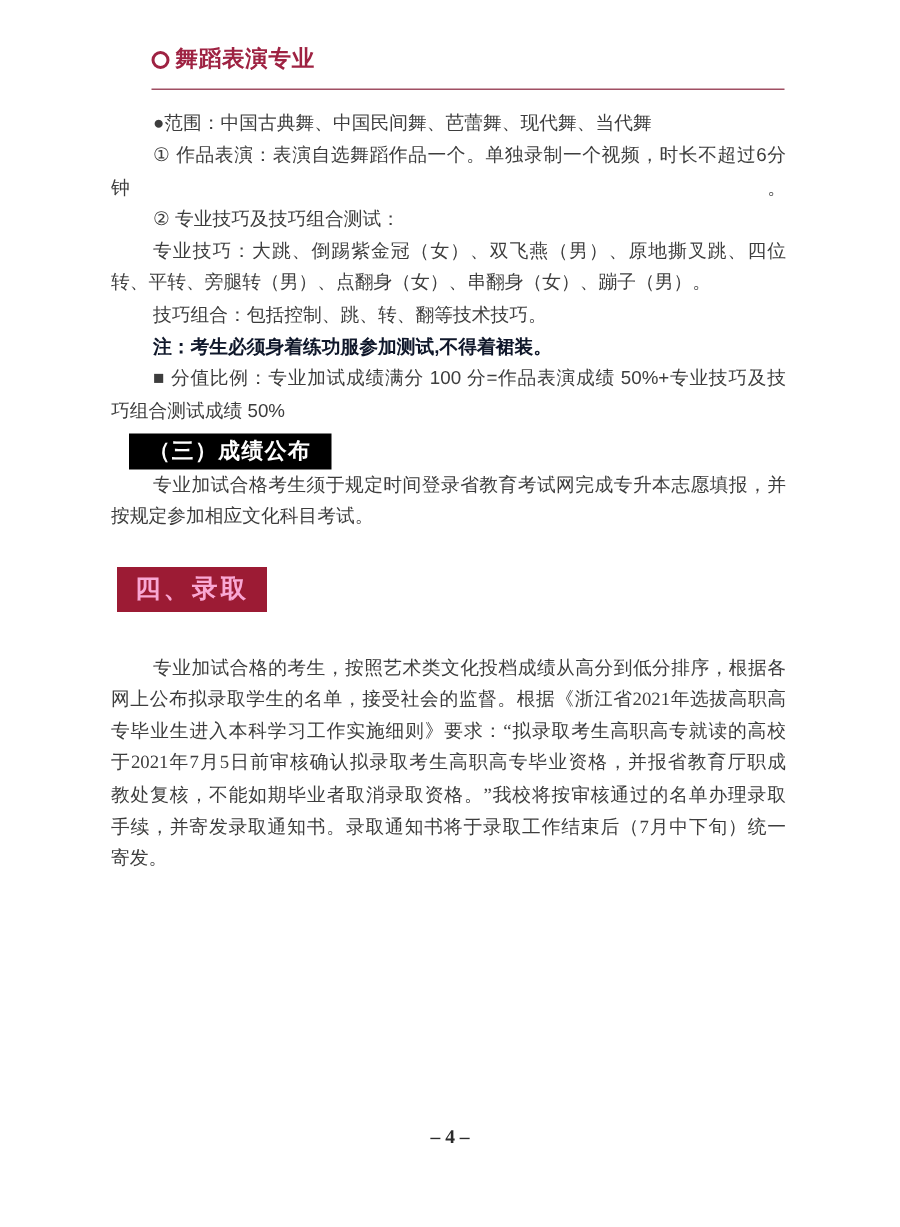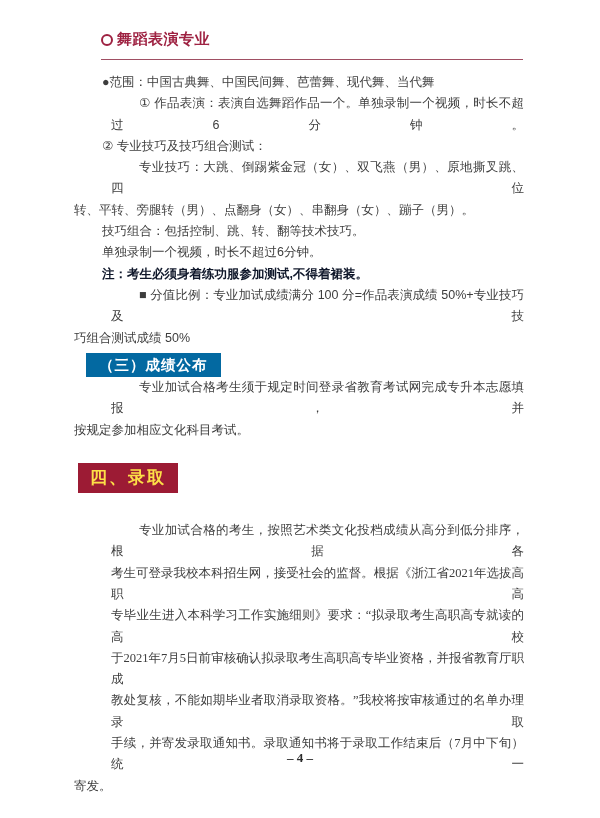--- a/index.html
+++ b/index.html
@@ -22,32 +22,32 @@
   .header-rule{
     position:absolute;left:101px;top:59px;width:422px;height:1px;
     background:#a04f63;
   }
   .content{
     position:absolute;left:74px;top:72px;width:450px;
     font-size:12.5px;line-height:21.3px;
   }
   .ln{min-height:21.3px;}
   .indent{text-indent:28px;}
-  .jf{text-align:justify;text-align-last:justify;margin-left:37px;}
+  .jf{text-align:justify;text-align-last:justify;}
   .bold{font-weight:bold;color:#0f172a;}
   .badge-small{
     display:inline-block;margin-left:12px;margin-top:4px;
-    background:#0369a1;color:#ffffff;
+    background:#000000;color:#ffffff;
     font-size:14.5px;font-weight:bold;letter-spacing:1px;
     line-height:18px;padding:3px 13px;
   }
   .para1{margin-top:20px;}
   .badge-large{
     display:inline-block;margin-left:4px;margin-top:22px;
-    background:#9c1b34;color:#fde047;
+    background:#9c1b34;color:#f9a8d4;
     font-family:"Liberation Serif","DejaVu Serif",serif;
     font-size:17px;font-weight:bold;letter-spacing:2px;
     line-height:22px;padding:4px 12px;
   }
   .para3{margin-top:27px;font-family:Liberation Serif, serif;}
   .page-footer{
     position:absolute;left:0;top:750px;width:600px;text-align:center;
     font-family:"Liberation Serif","DejaVu Serif",serif;
     font-size:13px;font-weight:bold;color:#2b2b2b;
   }
@@ -63,21 +63,20 @@
 
 <div class="content">
 
   <div>
     <div class="ln indent">●范围：中国古典舞、中国民间舞、芭蕾舞、现代舞、当代舞</div>
     <div class="ln indent jf">① 作品表演：表演自选舞蹈作品一个。单独录制一个视频，时长不超过6分钟。</div>
     <div class="ln indent">② 专业技巧及技巧组合测试：</div>
     <div class="ln indent jf">专业技巧：大跳、倒踢紫金冠（女）、双飞燕（男）、原地撕叉跳、四位</div>
     <div class="ln">转、平转、旁腿转（男）、点翻身（女）、串翻身（女）、蹦子（男）。</div>
     <div class="ln indent">技巧组合：包括控制、跳、转、翻等技术技巧。</div>
-    <div class="ln indent">单独录制一个视频，时长不超过6分钟。</div>
     <div class="ln indent bold">注：考生必须身着练功服参加测试,不得着裙装。</div>
     <div class="ln indent jf">■ 分值比例：专业加试成绩满分 100 分=作品表演成绩 50%+专业技巧及技</div>
     <div class="ln">巧组合测试成绩 50%</div>
   </div>
 
   <div>
     <span class="badge-small">（三）成绩公布</span>
   </div>
 
 
@@ -85,21 +84,21 @@
     <div class="ln indent jf">专业加试合格考生须于规定时间登录省教育考试网完成专升本志愿填报，并</div>
     <div class="ln">按规定参加相应文化科目考试。</div>
   </div>
 
   <div>
     <span class="badge-large">四、录取</span>
   </div>
 
   <div class="para3">
     <div class="ln indent jf">专业加试合格的考生，按照艺术类文化投档成绩从高分到低分排序，根据各</div>
-    <div class="ln jf">考生可登录我校本科招生网，接受社会的监督。根据《浙江省2021年选拔高职高</div>
+    <div class="ln jf">网上公布拟录取学生的名单，接受社会的监督。根据《浙江省2021年选拔高职高</div>
     <div class="ln jf">专毕业生进入本科学习工作实施细则》要求：“拟录取考生高职高专就读的高校</div>
     <div class="ln jf">于2021年7月5日前审核确认拟录取考生高职高专毕业资格，并报省教育厅职成</div>
     <div class="ln jf">教处复核，不能如期毕业者取消录取资格。”我校将按审核通过的名单办理录取</div>
     <div class="ln jf">手续，并寄发录取通知书。录取通知书将于录取工作结束后（7月中下旬）统一</div>
     <div class="ln">寄发。</div>
   </div>
 
 </div>
 
 <div class="page-footer">– 4 –</div>

